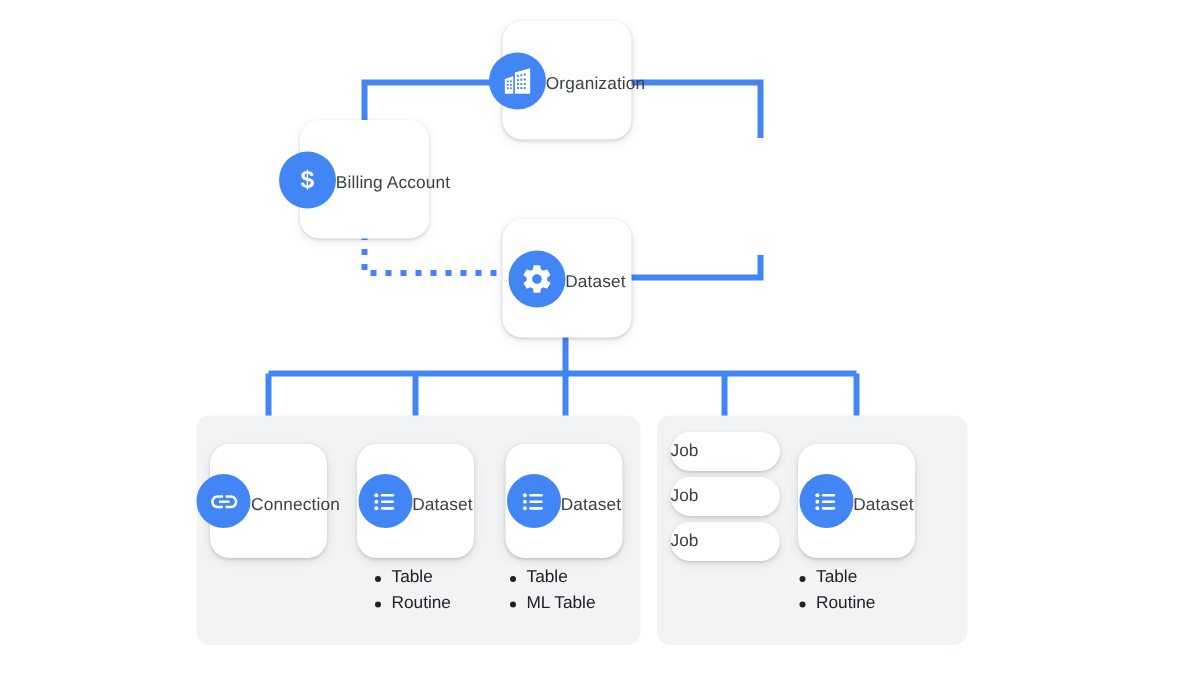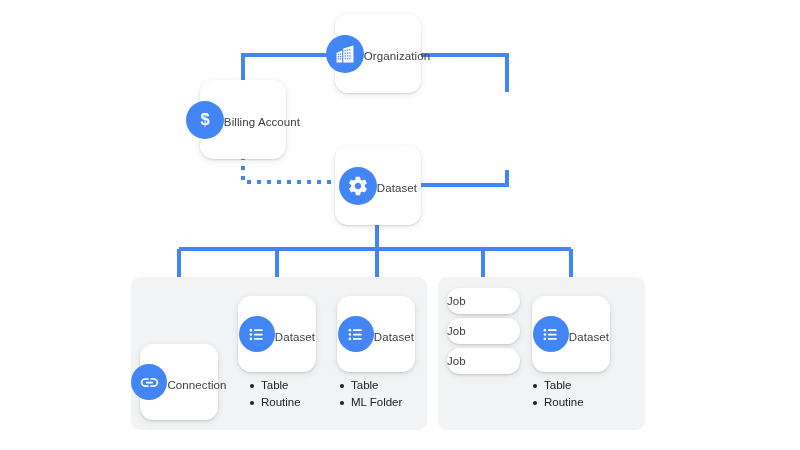--- a/index.html
+++ b/index.html
@@ -187,21 +187,21 @@
                  l-2.49-1c-.23-.09-.49 0-.61.22l-2 3.46c-.13.22-.07.49.12.64L4.54 11c-.05.33-.07.67-.07 1
                  s.02.67.07 1l-2.11 1.63c-.19.15-.24.42-.12.64l2 3.46c.12.22.39.3.61.22l2.49-1
                  c.52.4 1.08.73 1.69.98l.38 2.65c.03.24.24.42.49.42h4c.25 0 .46-.18.49-.42l.38-2.65
                  c.61-.25 1.17-.59 1.69-.98l2.49 1c.23.09.49 0 .61-.22l2-3.46c.12-.22.07-.49-.12-.64L19.4 13z
                  M11.97 15.5c-1.93 0-3.5-1.57-3.5-3.5s1.57-3.5 3.5-3.5 3.5 1.57 3.5 3.5-1.57 3.5-3.5 3.5z"></path>
       </svg>
     </div>
     <div class="label">Dataset</div>
   </div>
 
-  <div class="card sm" style="left:140px; top:296px;margin-top:48px;">
+  <div class="card sm" style="left:140px; top:296px;">
     <div class="disc">
       <svg width="21" height="21" viewBox="0 0 24 24" fill="#ffffff">
         <path d="M3.9 12c0-1.71 1.39-3.1 3.1-3.1h4V7H7c-2.76 0-5 2.24-5 5s2.24 5 5 5h4v-1.9H7
                  c-1.71 0-3.1-1.39-3.1-3.1zM8 13h8v-2H8v2zm9-6h-4v1.9h4c1.71 0 3.1 1.39 3.1 3.1
                  s-1.39 3.1-3.1 3.1h-4V17h4c2.76 0 5-2.24 5-5s-2.24-5-5-5z"></path>
       </svg>
     </div>
     <div class="label">Connection</div>
   </div>
 
@@ -244,21 +244,21 @@
     <div class="label">Dataset</div>
   </div>
 
   <div class="bullets" style="left:340px; top:377px;">
     <div class="row">
       <span class="dot"></span>
       <span>Table</span>
     </div>
     <div class="row">
       <span class="dot"></span>
-      <span>ML Folder</span>
+      <span>ML Table</span>
     </div>
   </div>
 
   <div class="pill" style="left:447px; top:288px;">
     <span>Job</span>
   </div>
   <div class="pill" style="left:447px; top:318px;">
     <span>Job</span>
   </div>
   <div class="pill" style="left:447px; top:348px;">

